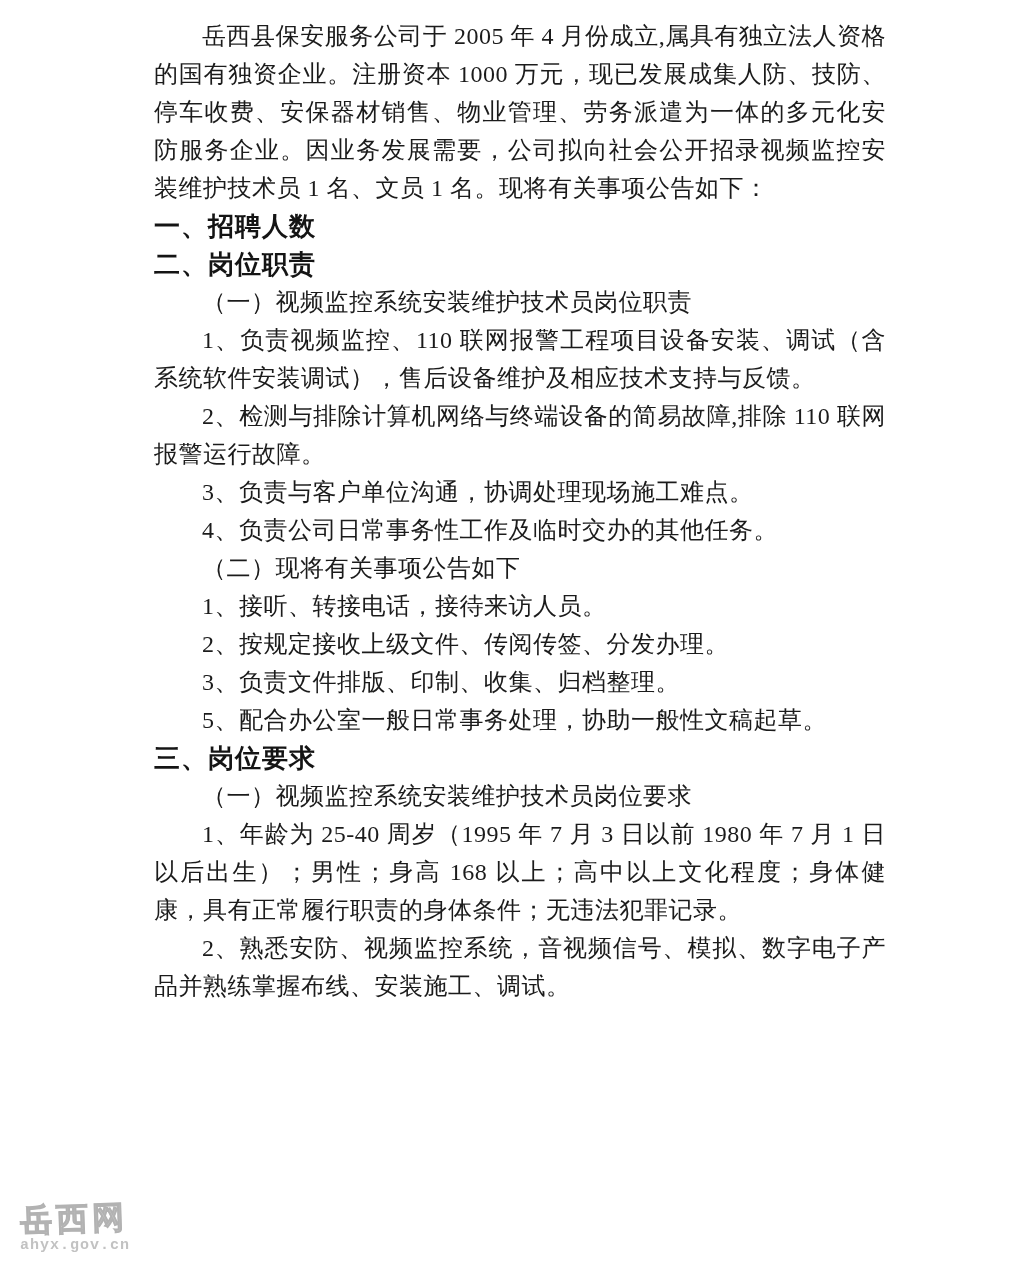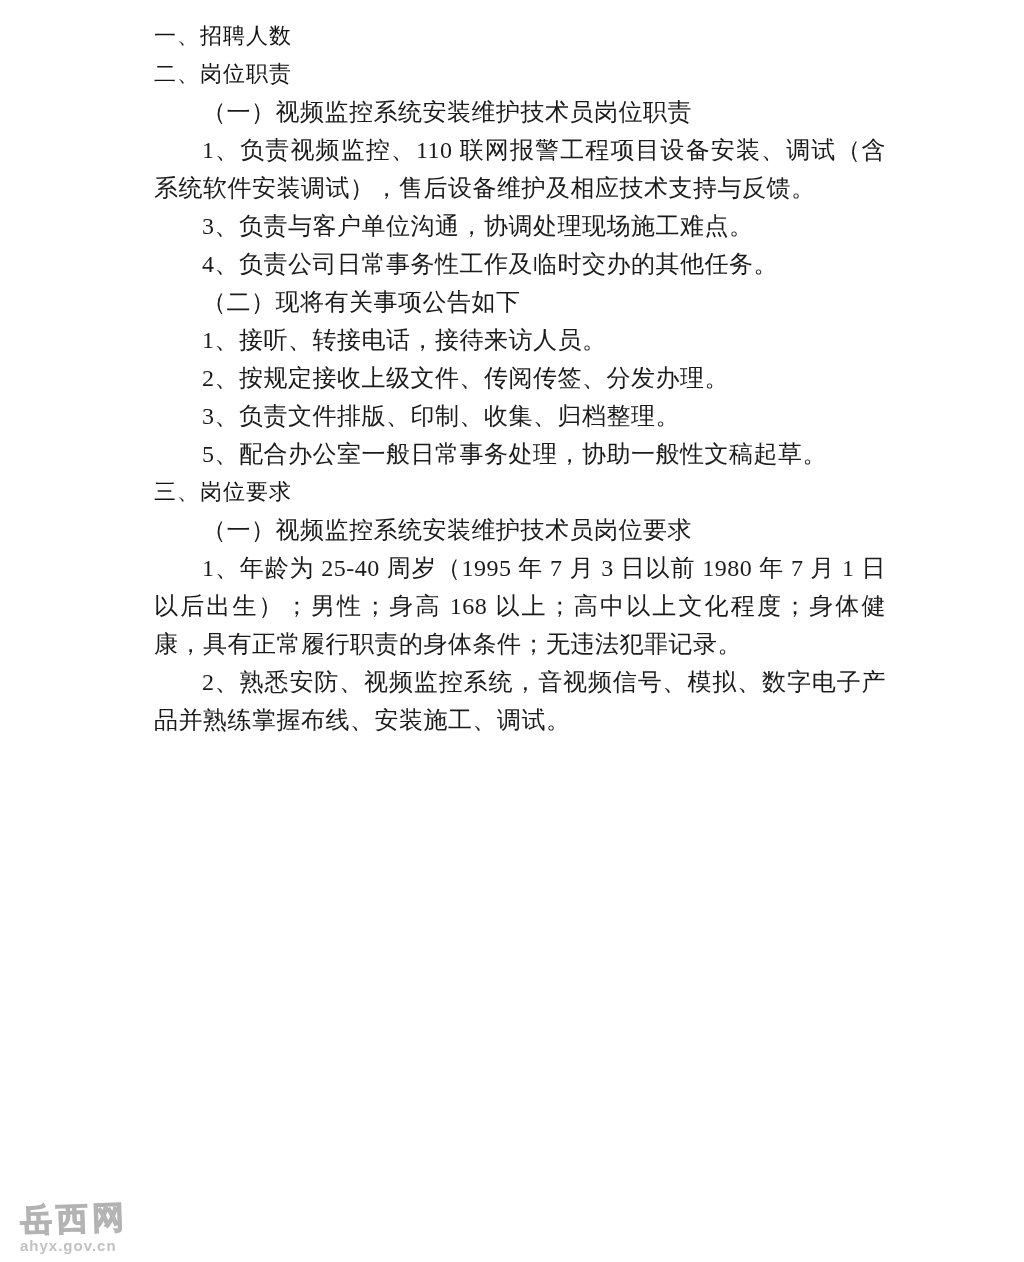--- a/index.html
+++ b/index.html
@@ -29,22 +29,22 @@
     margin: 0;
     padding: 0;
   }
   .para-indent {
     text-indent: 2em;
   }
   .section-heading {
     margin: 0;
     padding: 0;
     font-family: "Liberation Sans", "DejaVu Sans", sans-serif;
-    font-weight: 400;
-    font-size: 22px;
+    font-weight: 700;
+    font-size: 26px;
     line-height: 38px;
     color: #141414;
     text-align: left;
     letter-spacing: 1px;
   }
   .watermark {
     position: absolute;
     left: 20px;
     top: 1200px;
     width: 140px;
@@ -55,42 +55,44 @@
     font-family: "Liberation Sans", "DejaVu Sans", sans-serif;
     font-size: 32px;
     font-weight: 700;
     color: #c6c6c6;
     letter-spacing: 4px;
     line-height: 36px;
     -webkit-text-stroke: 1px #b2b2b2;
     transform: rotate(-2deg);
   }
   .wm-url {
-    font-family: Liberation Sans, sans-serif;
+    font-family: Liberation Mono, monospace;
     font-size: 15px;
     font-weight: 700;
     color: #c2c2c2;
     letter-spacing: 1px;
     line-height: 18px;
     margin-top: 1px;
   }
 </style>
 </head>
 <body>
 
 <div class="doc">
 
+  <p class="para-indent">岳西县保安服务公司于 2005 年 4 月份成立,属具有独立法人资格的国有独资企业。注册资本 1000 万元，现已发展成集人防、技防、停车收费、安保器材销售、物业管理、劳务派遣为一体的多元化安防服务企业。因业务发展需要，公司拟向社会公开招录视频监控安装维护技术员 1 名、文员 1 名。现将有关事项公告如下：</p>
 
   <h2 class="section-heading">一、招聘人数</h2>
 
 
   <h2 class="section-heading">二、岗位职责</h2>
 
   <p class="para-indent">（一）视频监控系统安装维护技术员岗位职责</p>
   <p class="para-indent">1、负责视频监控、110 联网报警工程项目设备安装、调试（含系统软件安装调试），售后设备维护及相应技术支持与反馈。</p>
+  <p class="para-indent">2、检测与排除计算机网络与终端设备的简易故障,排除 110 联网报警运行故障。</p>
   <p class="para-indent">3、负责与客户单位沟通，协调处理现场施工难点。</p>
   <p class="para-indent">4、负责公司日常事务性工作及临时交办的其他任务。</p>
   <p class="para-indent">（二）现将有关事项公告如下</p>
   <p class="para-indent">1、接听、转接电话，接待来访人员。</p>
   <p class="para-indent">2、按规定接收上级文件、传阅传签、分发办理。</p>
   <p class="para-indent">3、负责文件排版、印制、收集、归档整理。</p>
   <p class="para-indent">5、配合办公室一般日常事务处理，协助一般性文稿起草。</p>
 
   <h2 class="section-heading">三、岗位要求</h2>
 

